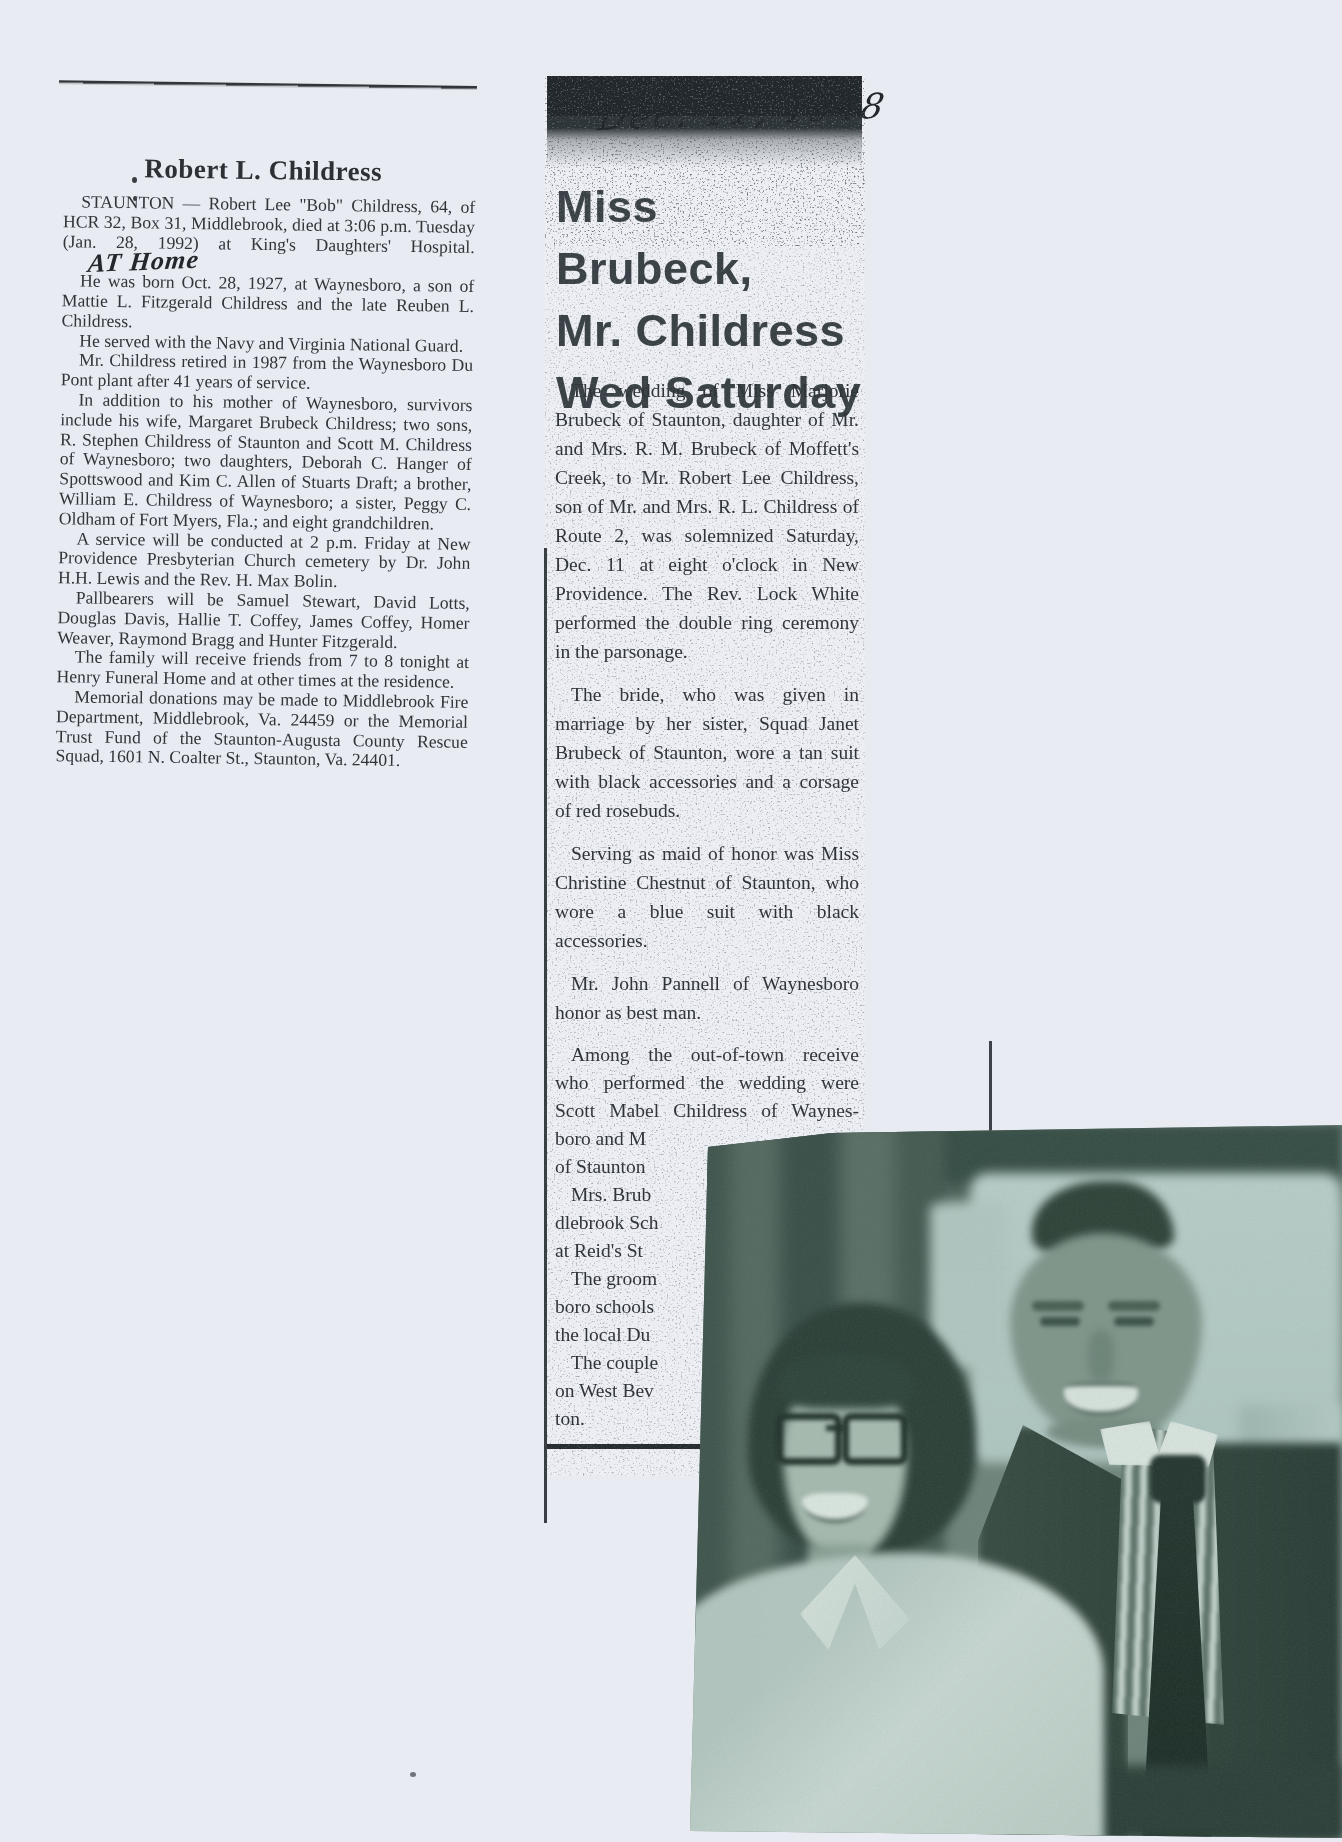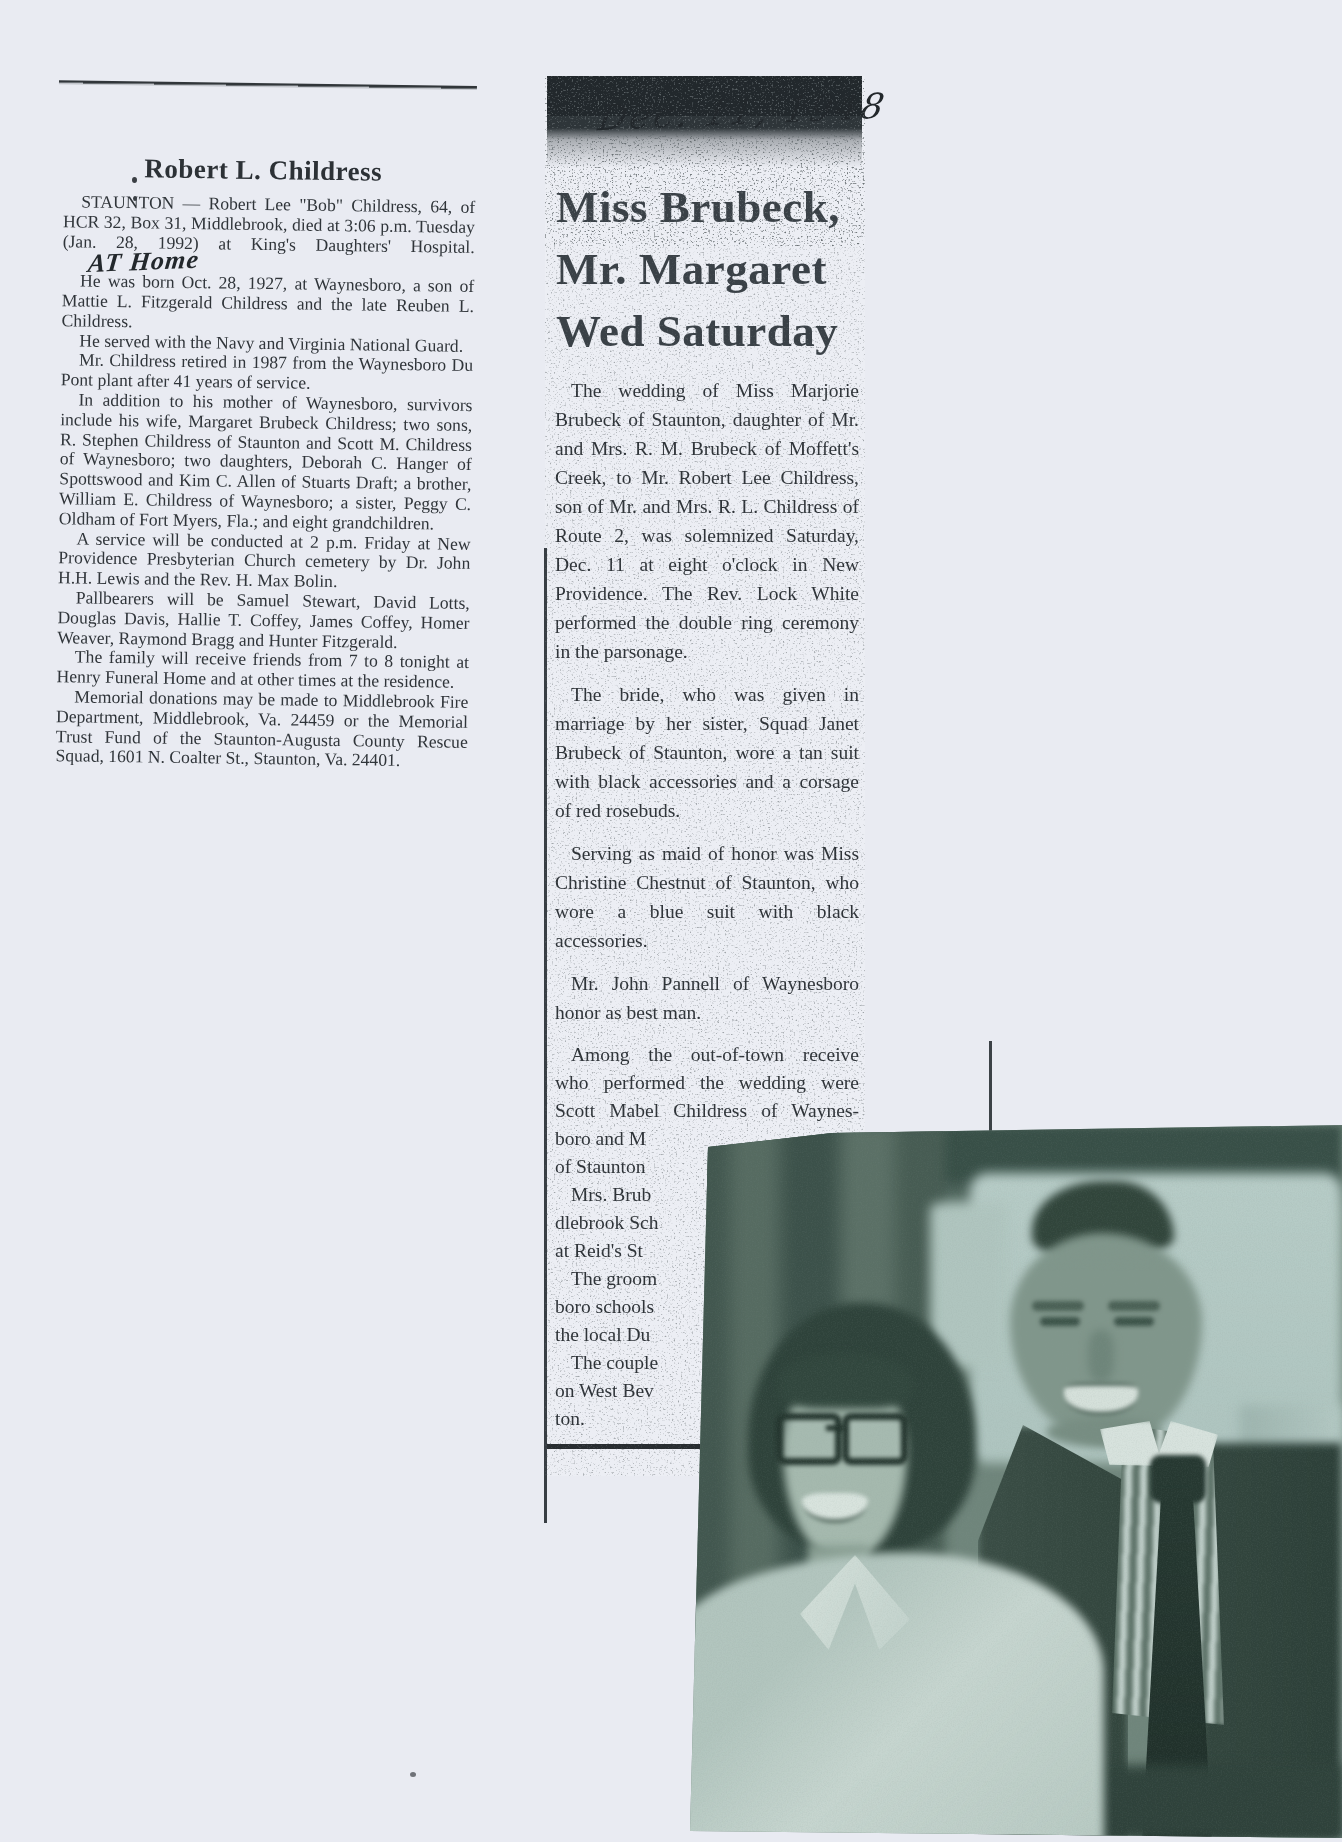--- a/index.html
+++ b/index.html
@@ -51,21 +51,21 @@
     font-family:"DejaVu Serif", serif;
   }
   .w-left-rule{
     position:absolute; left:-1px; top:472px; width:3px; height:975px; background:#383e44;
   }
   .w-right-rule{
     position:absolute; left:444px; top:965px; width:3px; height:96px; background:#3c4247;
   }
   .w-headline{
     position:absolute; left:11px; top:100px; width:306px;
-    font-family:Liberation Serif, serif;
+    font-family:Liberation Sans, sans-serif;
     font-size:45px; font-weight:600; letter-spacing:.5px; line-height:62px;
     color:#3a4147;
   }
   .w-body{
     position:absolute; left:10px; top:292px; width:304px;
     font-size:19.5px; line-height:29px; text-align:justify; color:#2e3338;margin-top:8px;
   }
   .w-body p{ margin:0 0 14px 0; text-indent:16px; }
   .w-lines{ margin-top:0; }
   .w-line{ height:28px; line-height:28px; overflow:hidden; white-space:nowrap; }
@@ -178,21 +178,21 @@
   <div class="speck" style="left:410px;top:1772px;width:6px;height:5px;opacity:.7;"></div>
 
   <div class="wedding">
     <div class="w-paper"></div>
     <div class="w-band"></div>
     <div class="w-left-rule"></div>
     <div class="w-right-rule"></div>
     <div class="w-date">Dec. 11, 1948</div>
     <div class="w-headline">
       <div>Miss Brubeck,</div>
-      <div>Mr. Margaret</div>
+      <div>Mr. Childress</div>
       <div>Wed Saturday</div>
     </div>
     <div class="w-body">
       <p>The wedding of Miss Marjorie Brubeck of Staunton, daughter of Mr. and Mrs. R. M. Brubeck of Moffett's Creek, to Mr. Robert Lee Childress, son of Mr. and Mrs. R. L. Childress of Route 2, was solemnized Saturday, Dec. 11 at eight o'clock in New Providence. The Rev. Lock White performed the double ring ceremony in the parsonage.</p>
       <p>The bride, who was given in marriage by her sister, Squad Janet Brubeck of Staunton, wore a tan suit with black accessories and a corsage of red rosebuds.</p>
       <p>Serving as maid of honor was Miss Christine Chestnut of Staunton, who wore a blue suit with black accessories.</p>
       <p>Mr. John Pannell of Waynesboro honor as best man.</p>
       <div class="w-lines">
         <div class="w-line full indent">Among the out-of-town receive</div>
         <div class="w-line full">who performed the wedding were</div>

